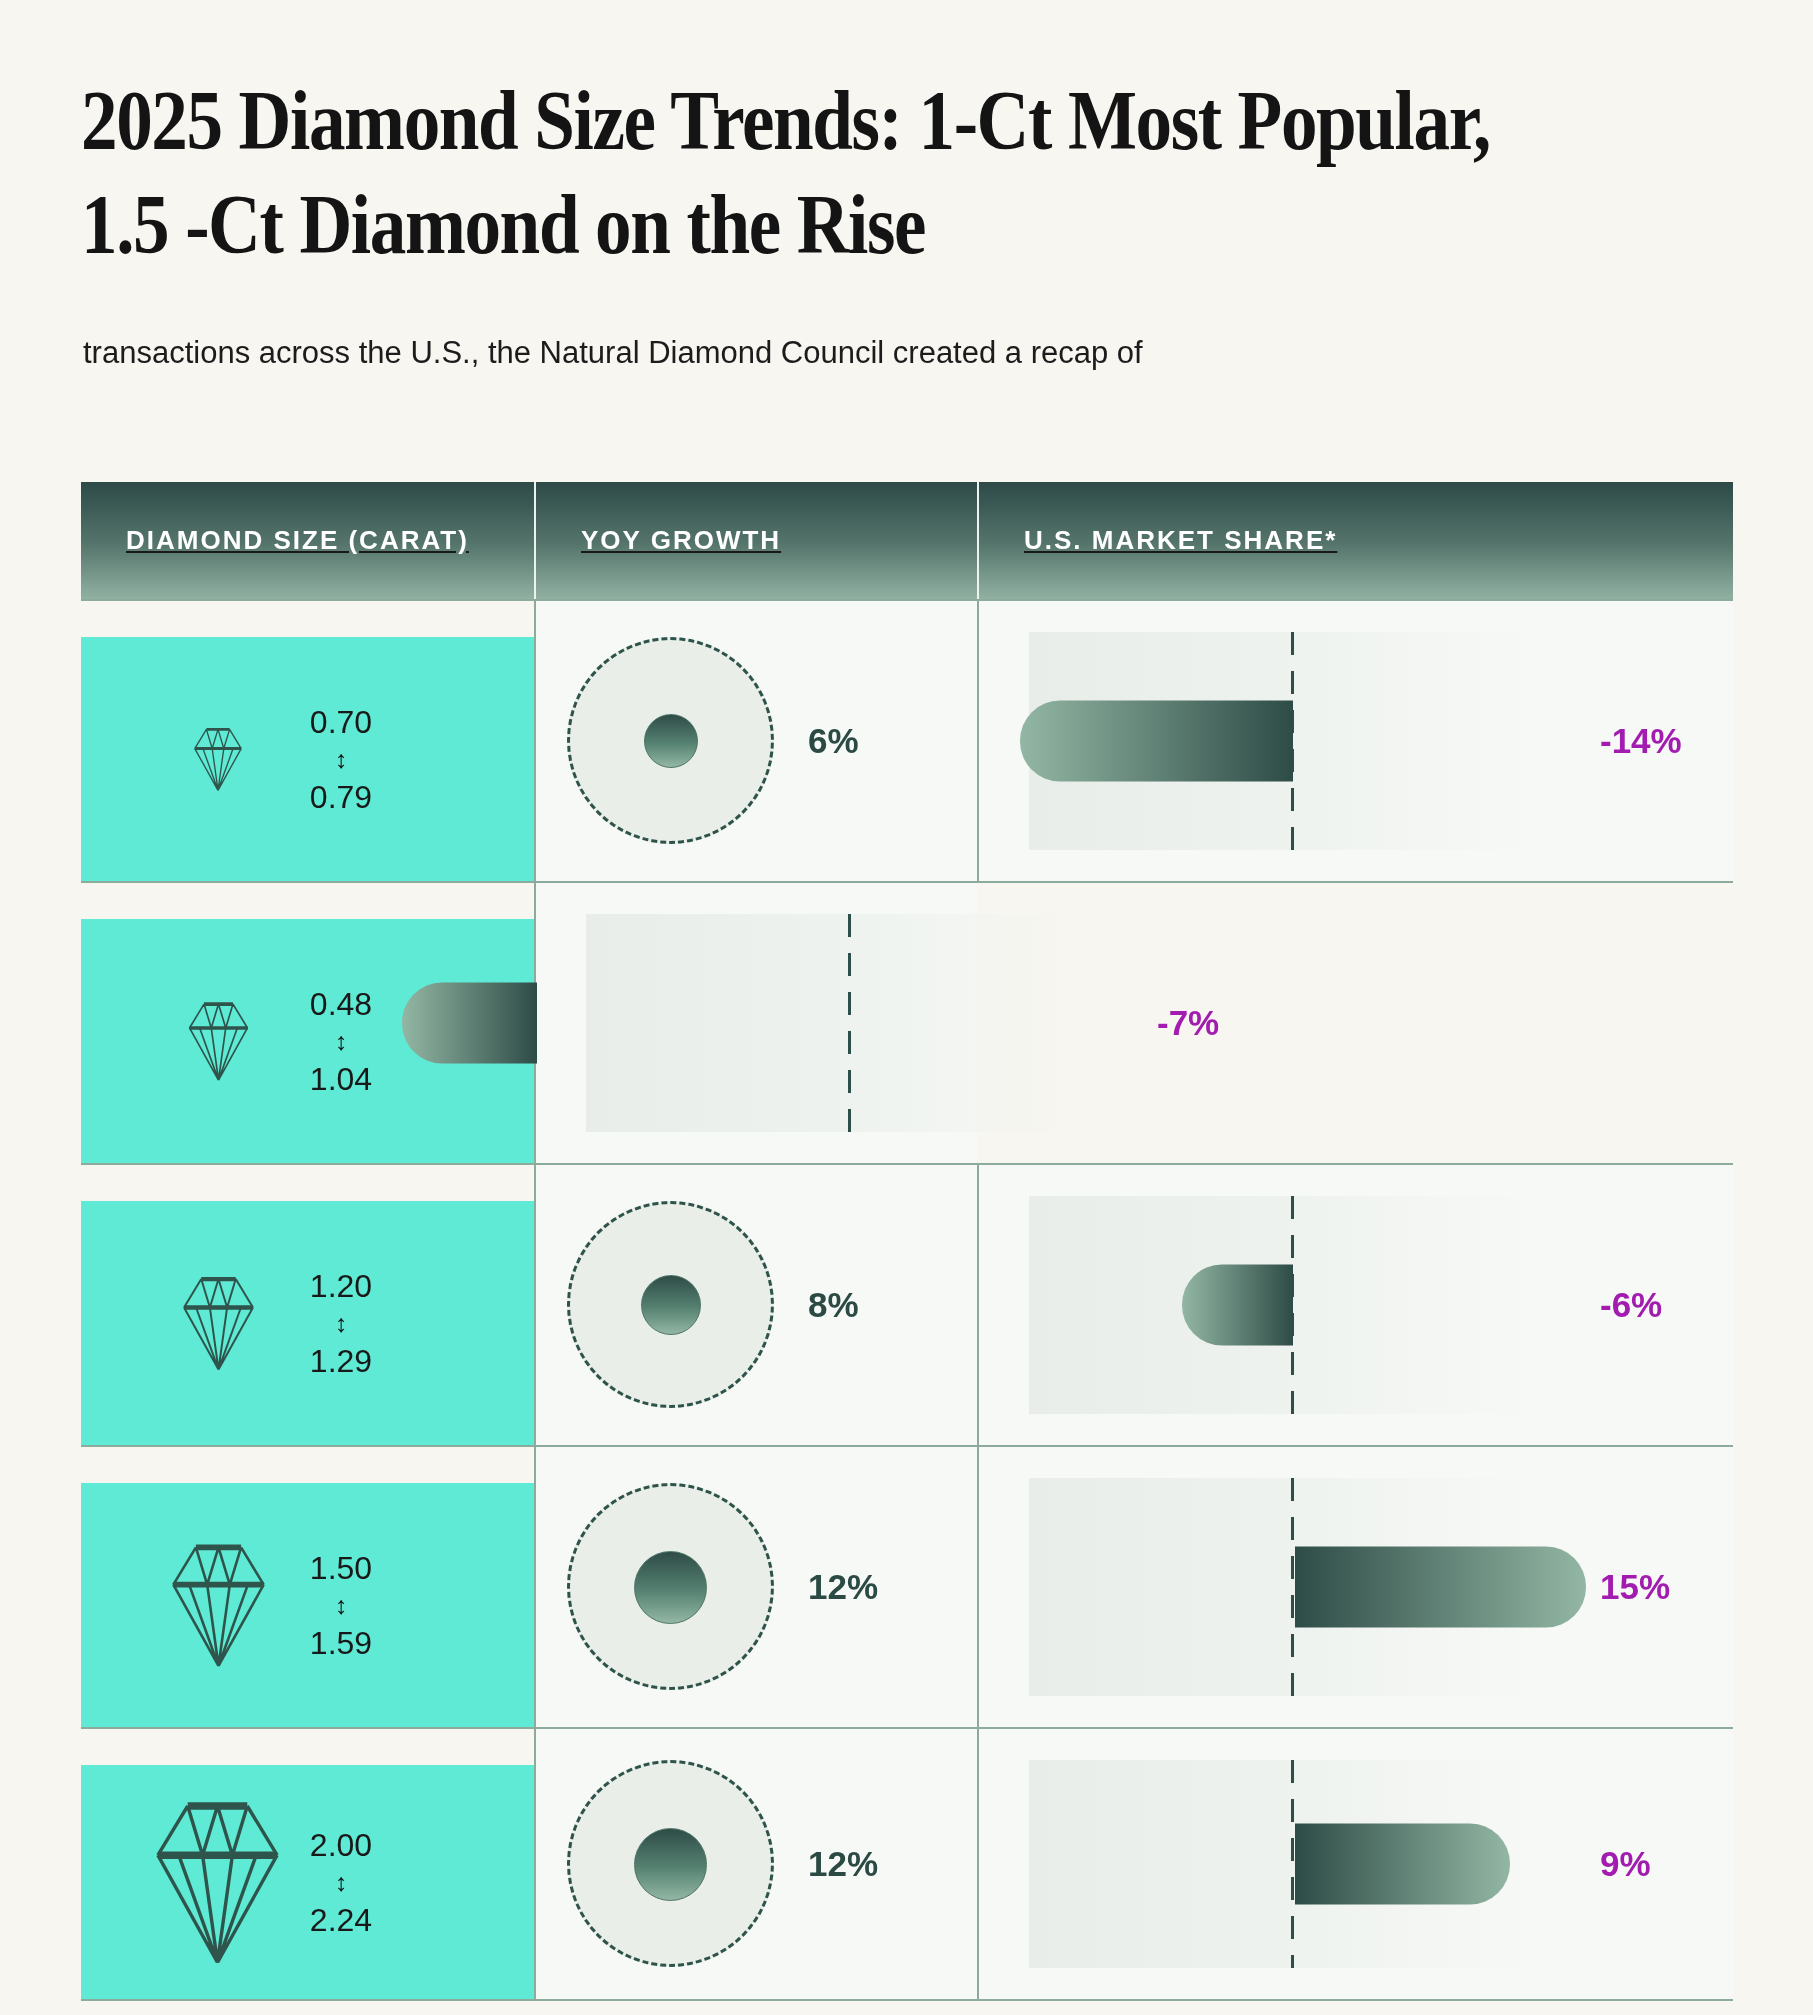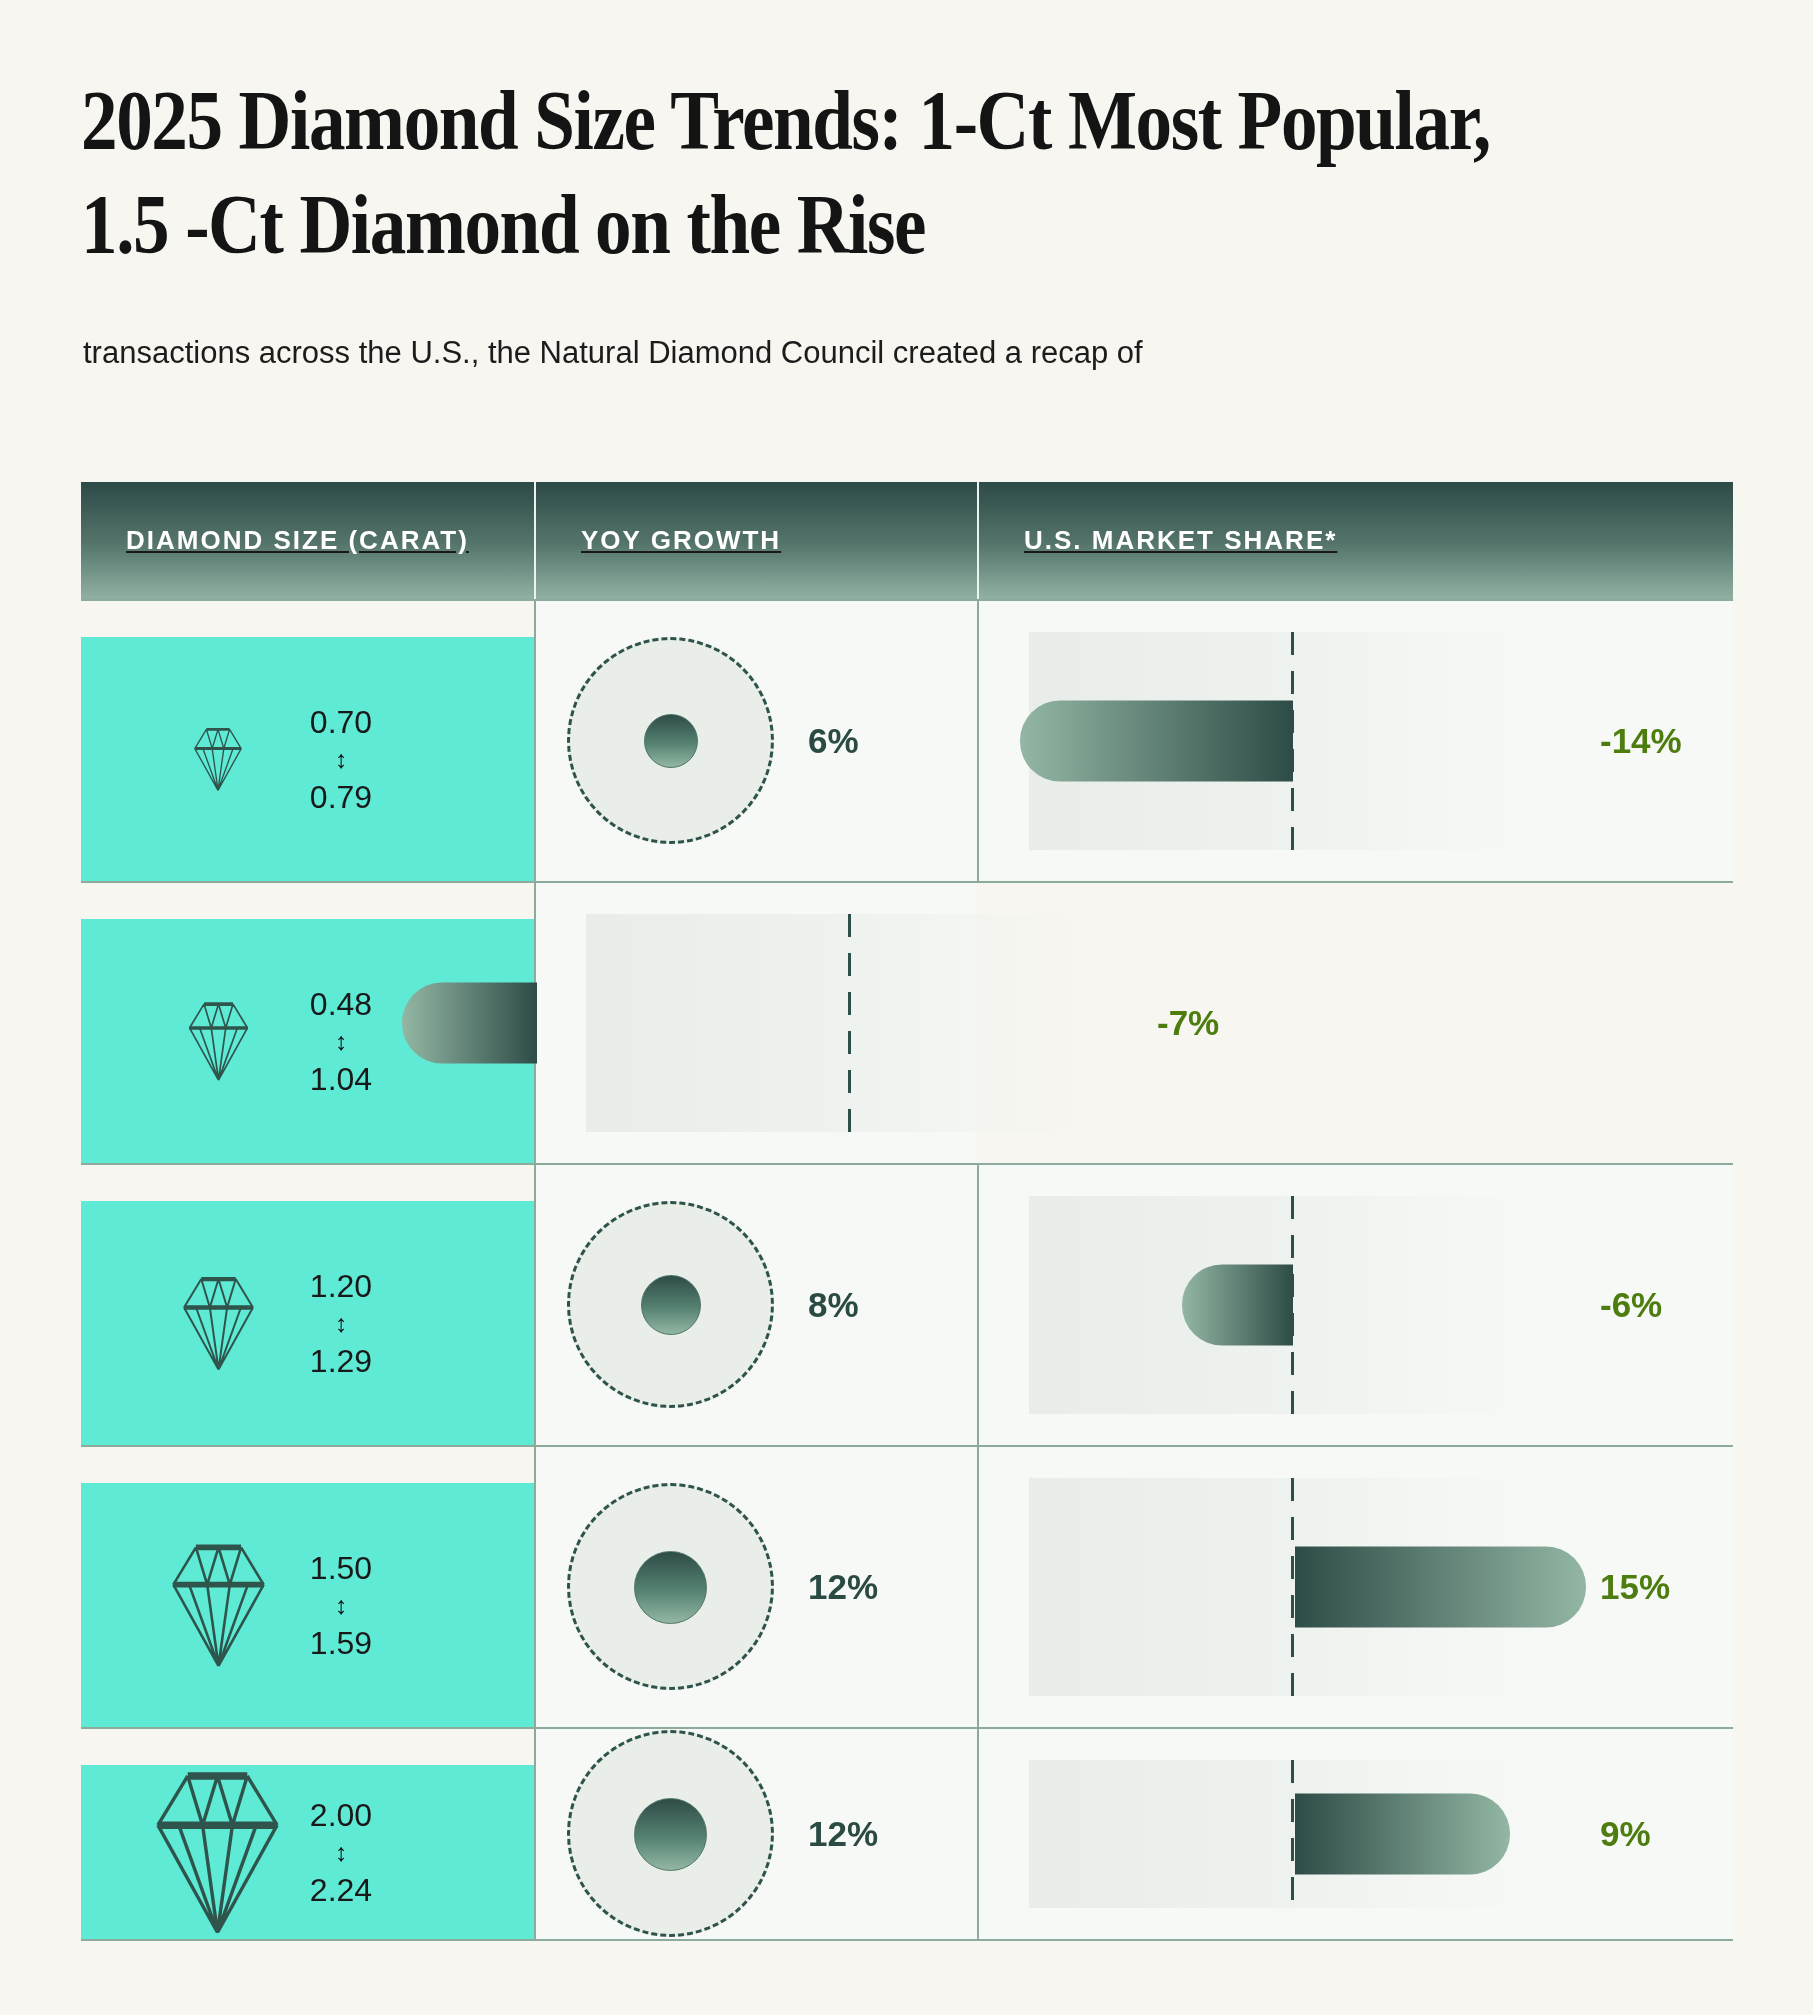--- a/index.html
+++ b/index.html
@@ -29,21 +29,21 @@
   .thead {
     display:grid; grid-template-columns:453px 443px 756px; height:117px;
     background:linear-gradient(180deg,#2d4a47 0%, #54746b 52%, #90b1a2 100%);
   }
   .hcell { display:flex; align-items:center; padding-left:45px;
     color:#ffffff; font-weight:bold; font-size:26px; letter-spacing:2px; }
   .hcell + .hcell { border-left:2px solid #eef2ee; }
   #rows { border-bottom:2.8px solid #8cab9c; }
   .row { display:grid; grid-template-columns:453px 443px 756px;
     height:282px; border-top:2.8px solid #8cab9c; }
-  .row:last-child { height:212px; }
+  .row:last-child { height:272px; }
   .c1 { background:#5eead4; position:relative;margin-top:36px; }
   .c2, .c3 { background:#f7f9f6; position:relative; border-left:2.4px solid #8cab9c; }
   
   .diamond { position:absolute; top:50%; transform:translateY(-50%); }
   .carat { position:absolute; left:260px; top:50%; transform:translate(-50%,-50%);
     text-align:center; font-size:32px; line-height:1; color:#191919; }
   .arr { font-size:25px; margin:8.9px 0; color:#111; }
   
   .dashcircle { position:absolute; left:31px; top:calc(50% - 104px);
     width:207px; height:207px; border-radius:50%;
@@ -57,21 +57,21 @@
   .panel { position:absolute; left:50px; width:512px; top:31px; bottom:31px;
     background:linear-gradient(90deg,#e8ede9 0%, #eff3ef 55%, rgba(247,249,246,0) 100%); }
   .axis { position:absolute; left:312px; width:3.2px; top:31px; bottom:31px;
     background:repeating-linear-gradient(180deg,#2d4f49 0 22.6px, transparent 22.6px 39px); }
   .bar { position:absolute; top:50%; transform:translateY(-50%); height:81px; }
   .bar.neg { border-radius:40px 0 0 40px;
     background:linear-gradient(90deg,#93b7a4 0%, #2e4c47 100%); }
   .bar.pos { border-radius:0 40px 40px 0;
     background:linear-gradient(90deg,#2e4c47 0%, #93b7a4 100%); }
   .growth { position:absolute; left:621px; top:50%; transform:translateY(-50%);
-    font-weight:bold; font-size:35px; color:#4d7c0f; }
+    font-weight:bold; font-size:35px; color:#a21caf; }
 </style>
 </head>
 <body>
 
 <div class="title">
   <div>2025 Diamond Size Trends: 1-Ct Most Popular,</div>
   <div>1.5 -Ct Diamond on the Rise</div>
 </div>
 <div class="subtitle">
   <div>transactions across the U.S., the Natural Diamond Council created a recap of</div>

